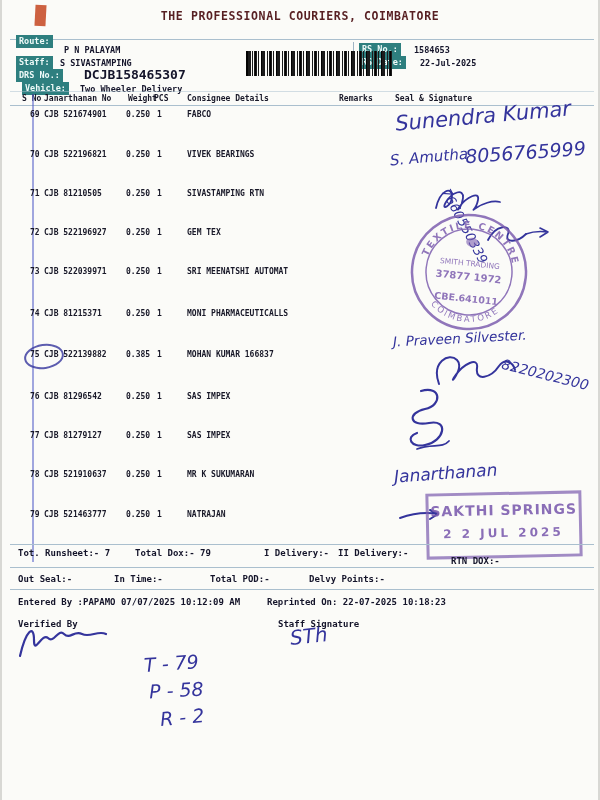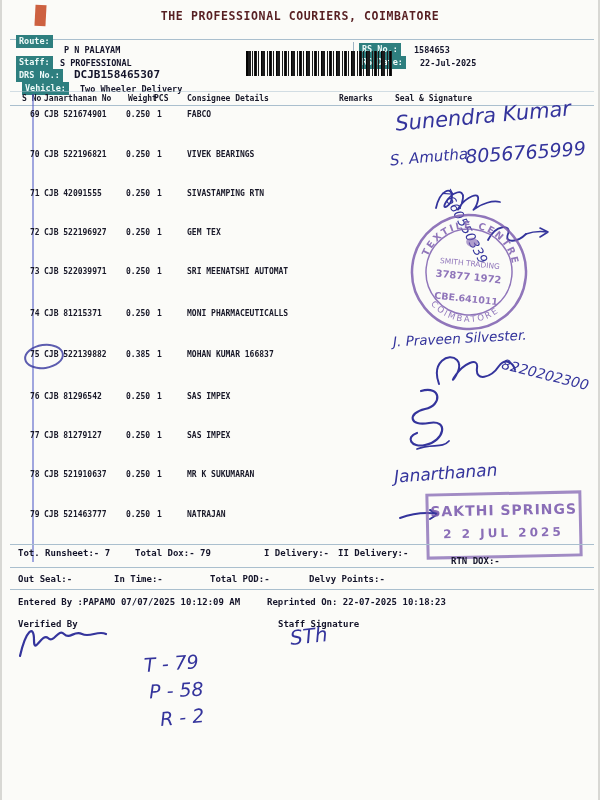--- a/index.html
+++ b/index.html
@@ -5,21 +5,21 @@
   html,body{margin:0;padding:0;background:#d8d8d4;}
   .page{position:relative;width:596px;height:800px;margin:0 auto;background:#fbfbf8;
         font-family:"DejaVu Sans Mono","Liberation Mono",monospace;overflow:hidden;}
   .abs{position:absolute;white-space:nowrap;}
   .company{top:9px;left:0;width:100%;text-align:center;font-size:11.5px;font-weight:bold;
            color:#571f22;letter-spacing:.6px;}
   .subtitle{top:24px;left:0;width:100%;text-align:center;font-size:10.5px;font-weight:bold;color:#14142a;}
   .hr{position:absolute;height:1px;background:#aabfce;left:8px;width:584px;}
   .lbl{background:#2e7f7f;color:#eefaf8;font-size:8.5px;font-weight:bold;padding:1px 3px 2px;line-height:10px;}
   .val{font-size:8.5px;font-weight:bold;color:#14142a;line-height:12px;}
-  .val-big{font-size:11px;}
+  .val-big{font-size:13px;margin-left:10px;}
   .barcode{background-image:
       repeating-linear-gradient(90deg,#1c1c1c 0px,#1c1c1c 1.5px,transparent 1.5px,transparent 3px),
       repeating-linear-gradient(90deg,#1c1c1c 0px,#1c1c1c 3px,transparent 3px,transparent 7.5px);
       background-blend-mode:multiply;}
   .hcell,.cell{position:absolute;font-size:8px;font-weight:bold;color:#181828;white-space:nowrap;}
   .trow{position:absolute;left:0;width:100%;height:12px;}
   .cA{left:28px;} .cB{left:42px;} .cC{left:124px;} .cD{left:155px;} .cE{left:185px;}
   .hA{left:20px;} .hB{left:42px;} .hC{left:126px;} .hD{left:152px;} .hE{left:185px;} .hF{left:337px;} .hG{left:393px;}
   .ink{font-family:"DejaVu Sans","Liberation Sans",sans-serif;font-style:italic;color:#34349c;white-space:nowrap;}
   .scribble{position:absolute;}
@@ -45,21 +45,21 @@
 <div class="page">
 
   <div class="corner-mark"></div>
 
   <div class="abs company">THE PROFESSIONAL COURIERS, COIMBATORE</div>
   <div class="hr" style="top:39px"></div>
 
   <span class="abs lbl" style="left:14px;top:35px">Route:</span>
   <span class="abs val" style="left:62px;top:44px">P N PALAYAM</span>
   <span class="abs lbl" style="left:14px;top:56px">Staff:</span>
-  <span class="abs val" style="left:58px;top:57px">S PROFESSIONAL</span>
+  <span class="abs val" style="left:58px;top:57px">S SIVASTAMPING</span>
   <span class="abs lbl" style="left:14px;top:69px">DRS No.:</span>
   <span class="abs val val-big" style="left:72px;top:69px">DCJB158465307</span>
   <span class="abs lbl" style="left:20px;top:82px">Vehicle:</span>
   <span class="abs val" style="left:78px;top:83px">Two Wheeler Delivery</span>
 
   <div class="vsep"></div>
   <span class="abs lbl" style="left:357px;top:43px">RS No.:</span>
   <span class="abs val" style="left:412px;top:44px">1584653</span>
   <span class="abs lbl" style="left:357px;top:56px">RS Date:</span>
   <span class="abs val" style="left:418px;top:57px">22-Jul-2025</span>
@@ -89,21 +89,21 @@
   </div>
   <div class="trow" style="top:150px">
     <span class="cell cA">70</span>
     <span class="cell cB">CJB 522196821</span>
     <span class="cell cC">0.250</span>
     <span class="cell cD">1</span>
     <span class="cell cE">VIVEK BEARINGS</span>
   </div>
   <div class="trow" style="top:189px">
     <span class="cell cA">71</span>
-    <span class="cell cB">CJB 42091555</span>
+    <span class="cell cB">CJB 81210505</span>
     <span class="cell cC">0.250</span>
     <span class="cell cD">1</span>
     <span class="cell cE">SIVASTAMPING RTN</span>
   </div>
   <div class="trow" style="top:228px">
     <span class="cell cA">72</span>
     <span class="cell cB">CJB 522196927</span>
     <span class="cell cC">0.250</span>
     <span class="cell cD">1</span>
     <span class="cell cE">GEM TEX</span>

